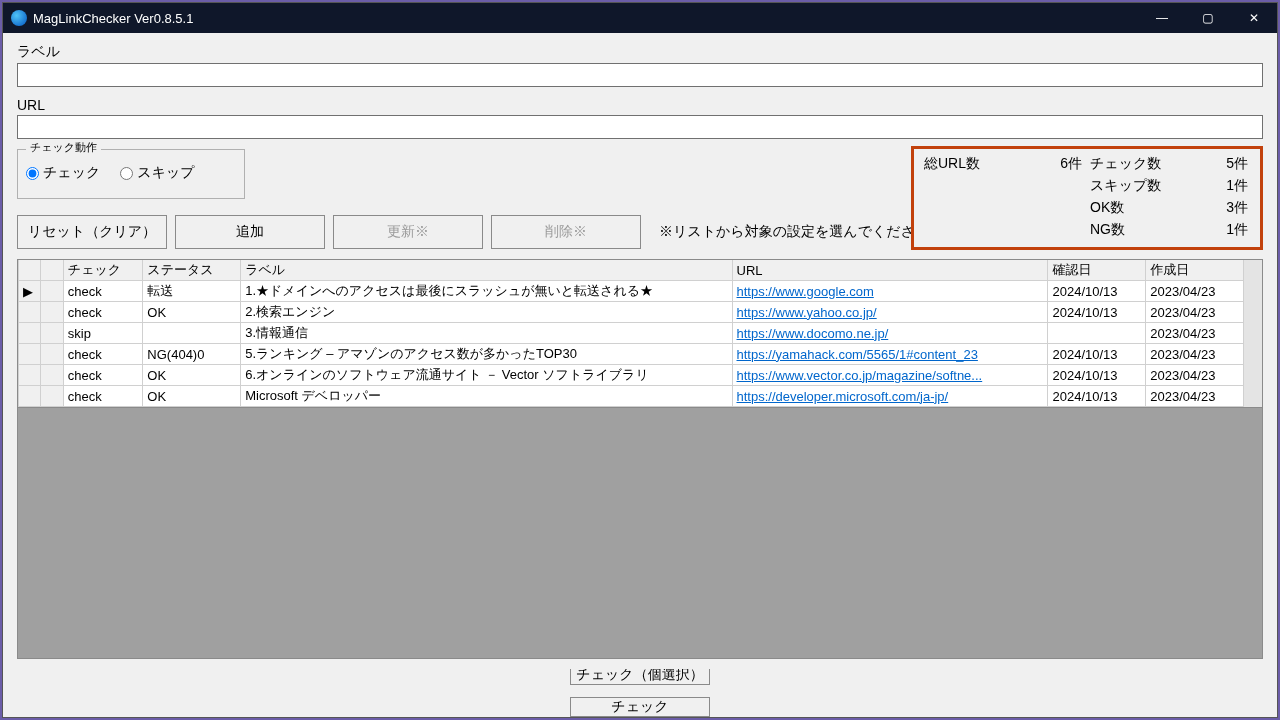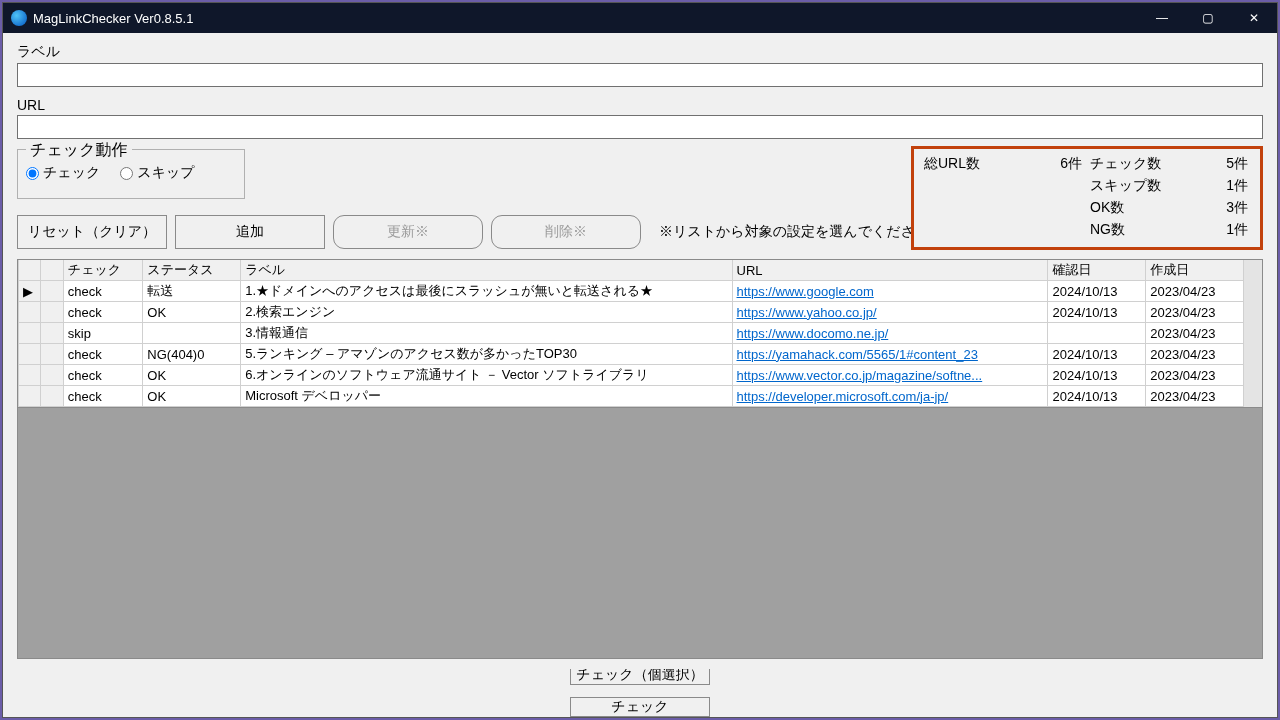--- a/index.html
+++ b/index.html
@@ -67,21 +67,21 @@
     padding: 4px 8px 8px 8px;
     position: relative;
     background: #f0f0f0;
     height: 50px;
   }
   .fieldset .legend {
     position: absolute;
     top: -10px; left: 8px;
     background: #f0f0f0;
     padding: 0 4px;
-    font-size: 16px;
+    font-size: 11px;
   }
   .radio-row { display: flex; gap: 20px; margin-top: 10px; align-items: center; }
   .radio-row label { display: flex; align-items: center; gap: 4px; font-size: 14px; cursor: pointer; }
   input[type=radio] { cursor: pointer; }
   .stats-box {
     position: absolute;
     right: 14px;
     top: 113px;
     width: 352px;
     height: 104px;
@@ -103,21 +103,21 @@
     align-items: center;
   }
   button.std {
     height: 34px;
     width: 150px;
     background: #f0f0f0;
     border: 1px solid #8a8a8a;
     font-size: 14px;
     cursor: pointer;
   }
-  button.std:disabled { color: #9a9a9a; cursor: default; border-radius: 11px; }
+  button.std:disabled { color: #9a9a9a; cursor: default; }
   .hint { margin-left: 10px; font-size: 14px; }
   .grid-wrap {
     margin-top: 10px;
     flex: 1;
     border: 1px solid #8a8a8a;
     background: #a0a0a0;
     display: flex;
     flex-direction: column;
     overflow: hidden;
   }

